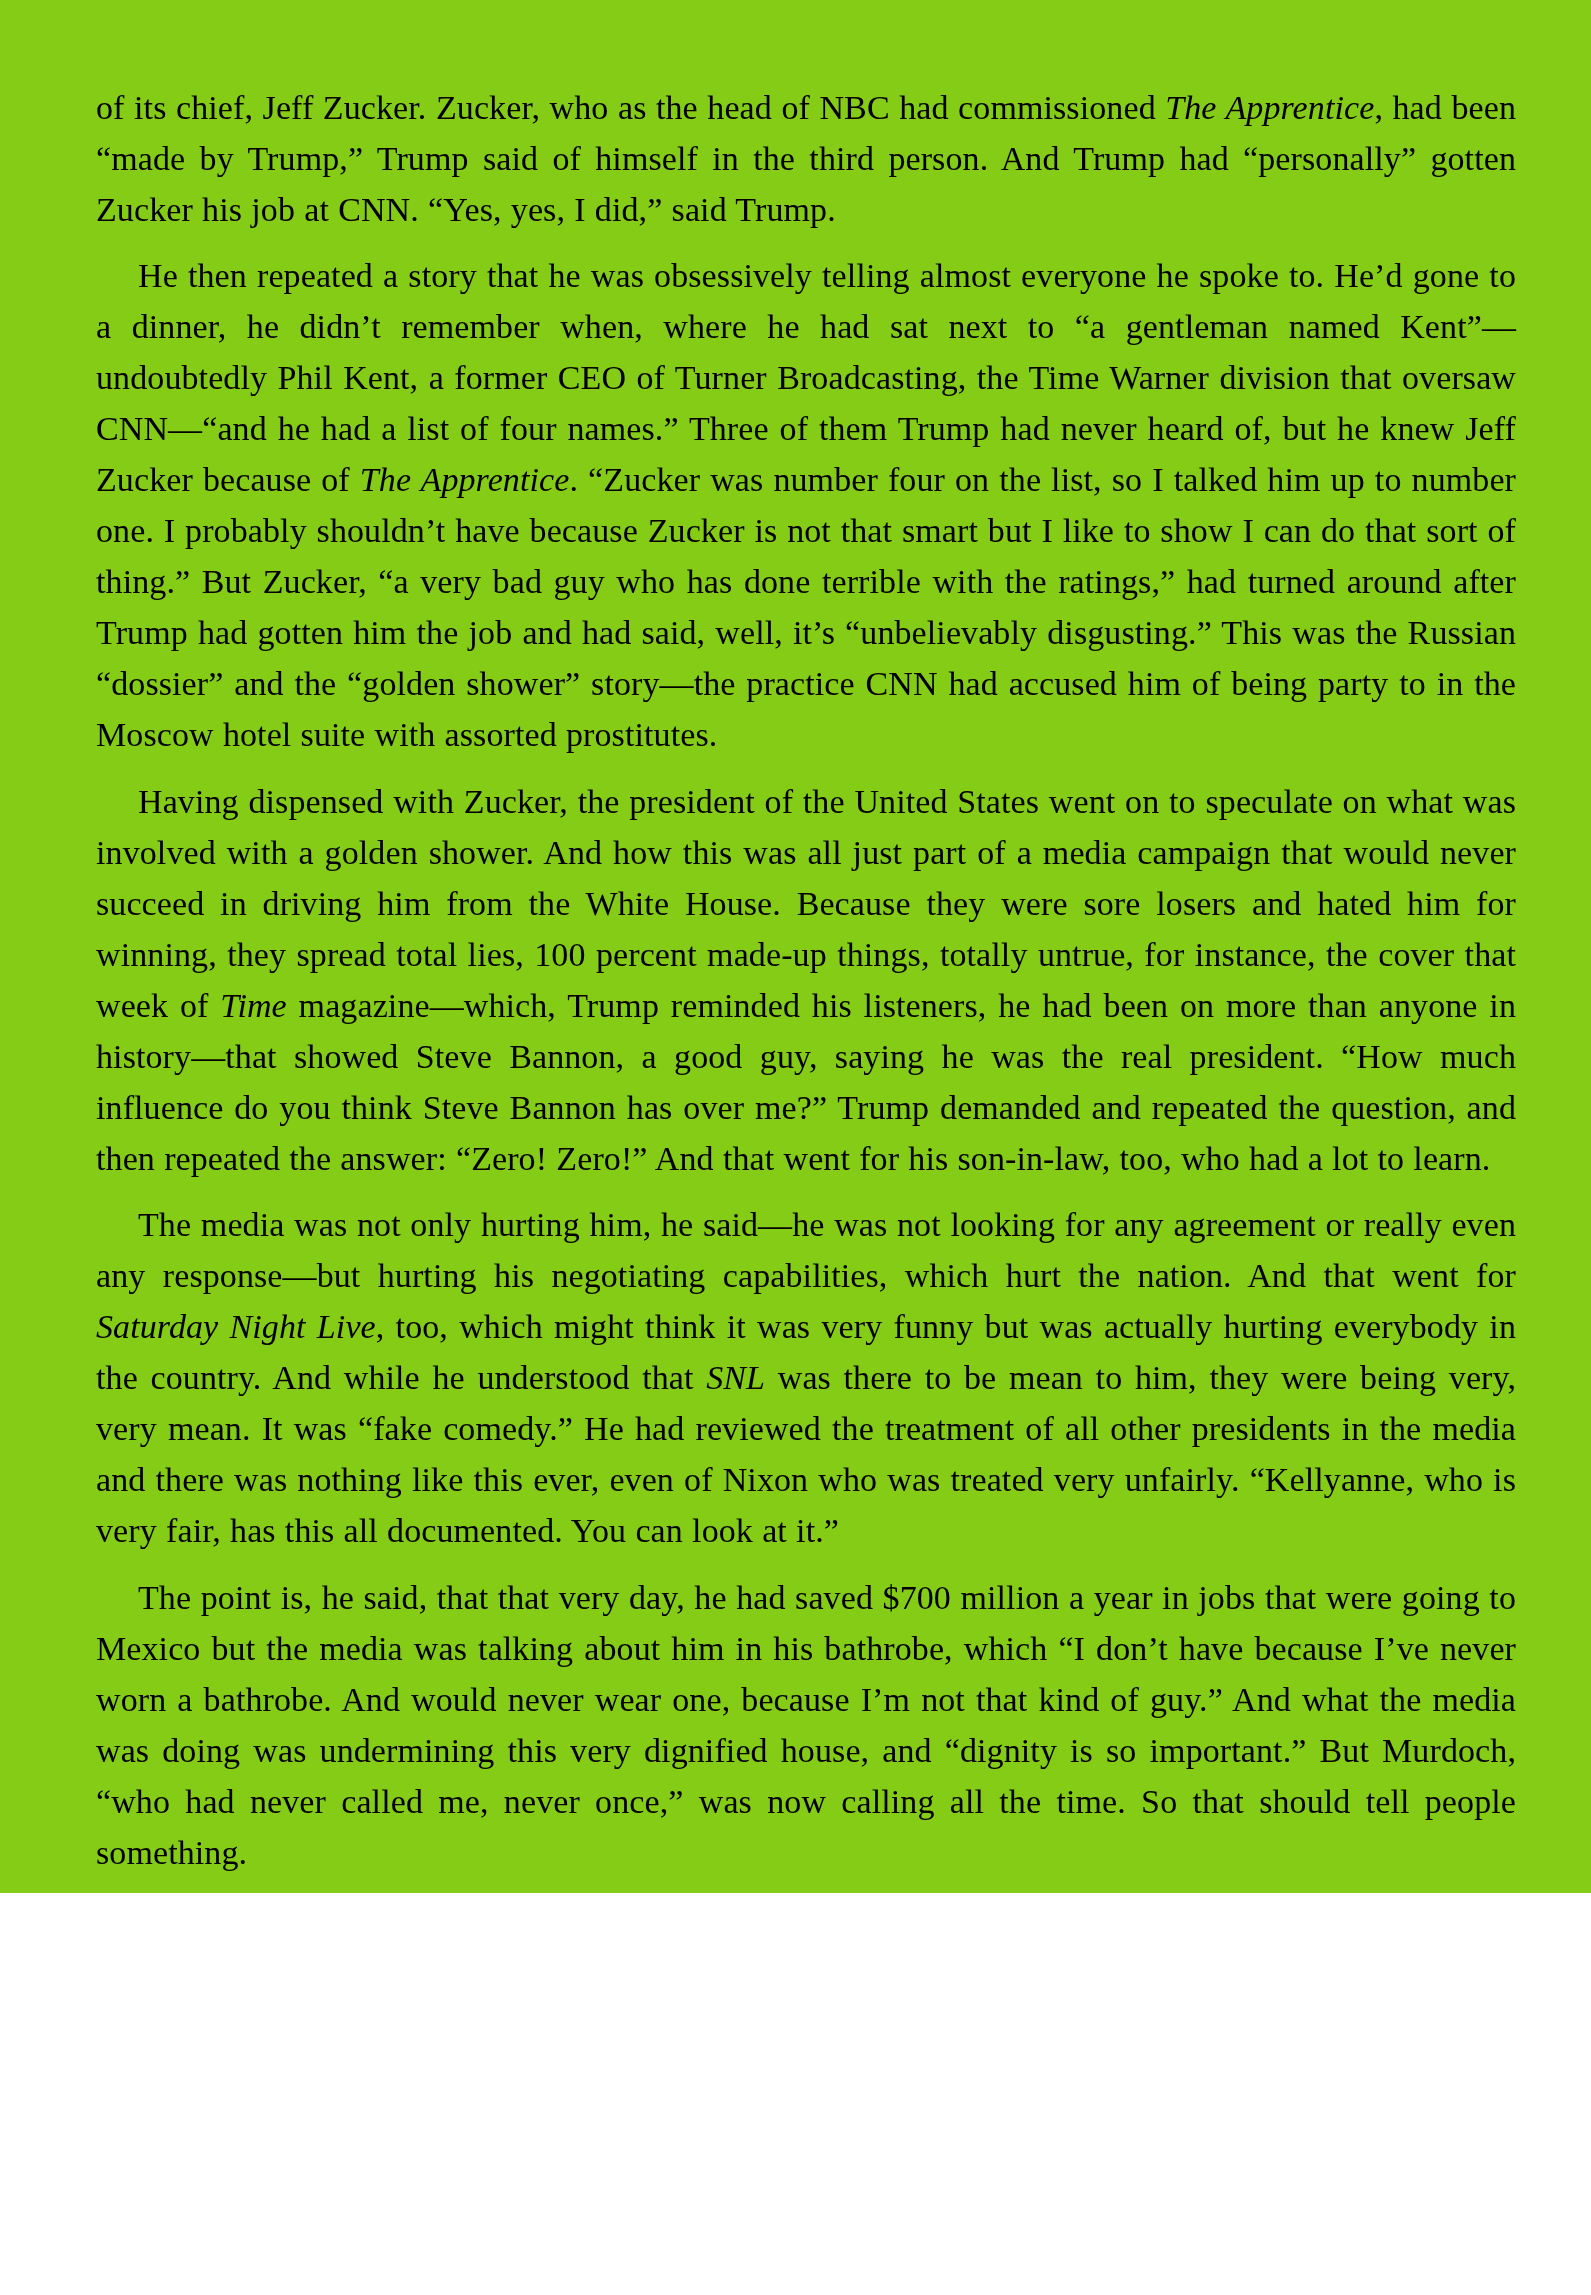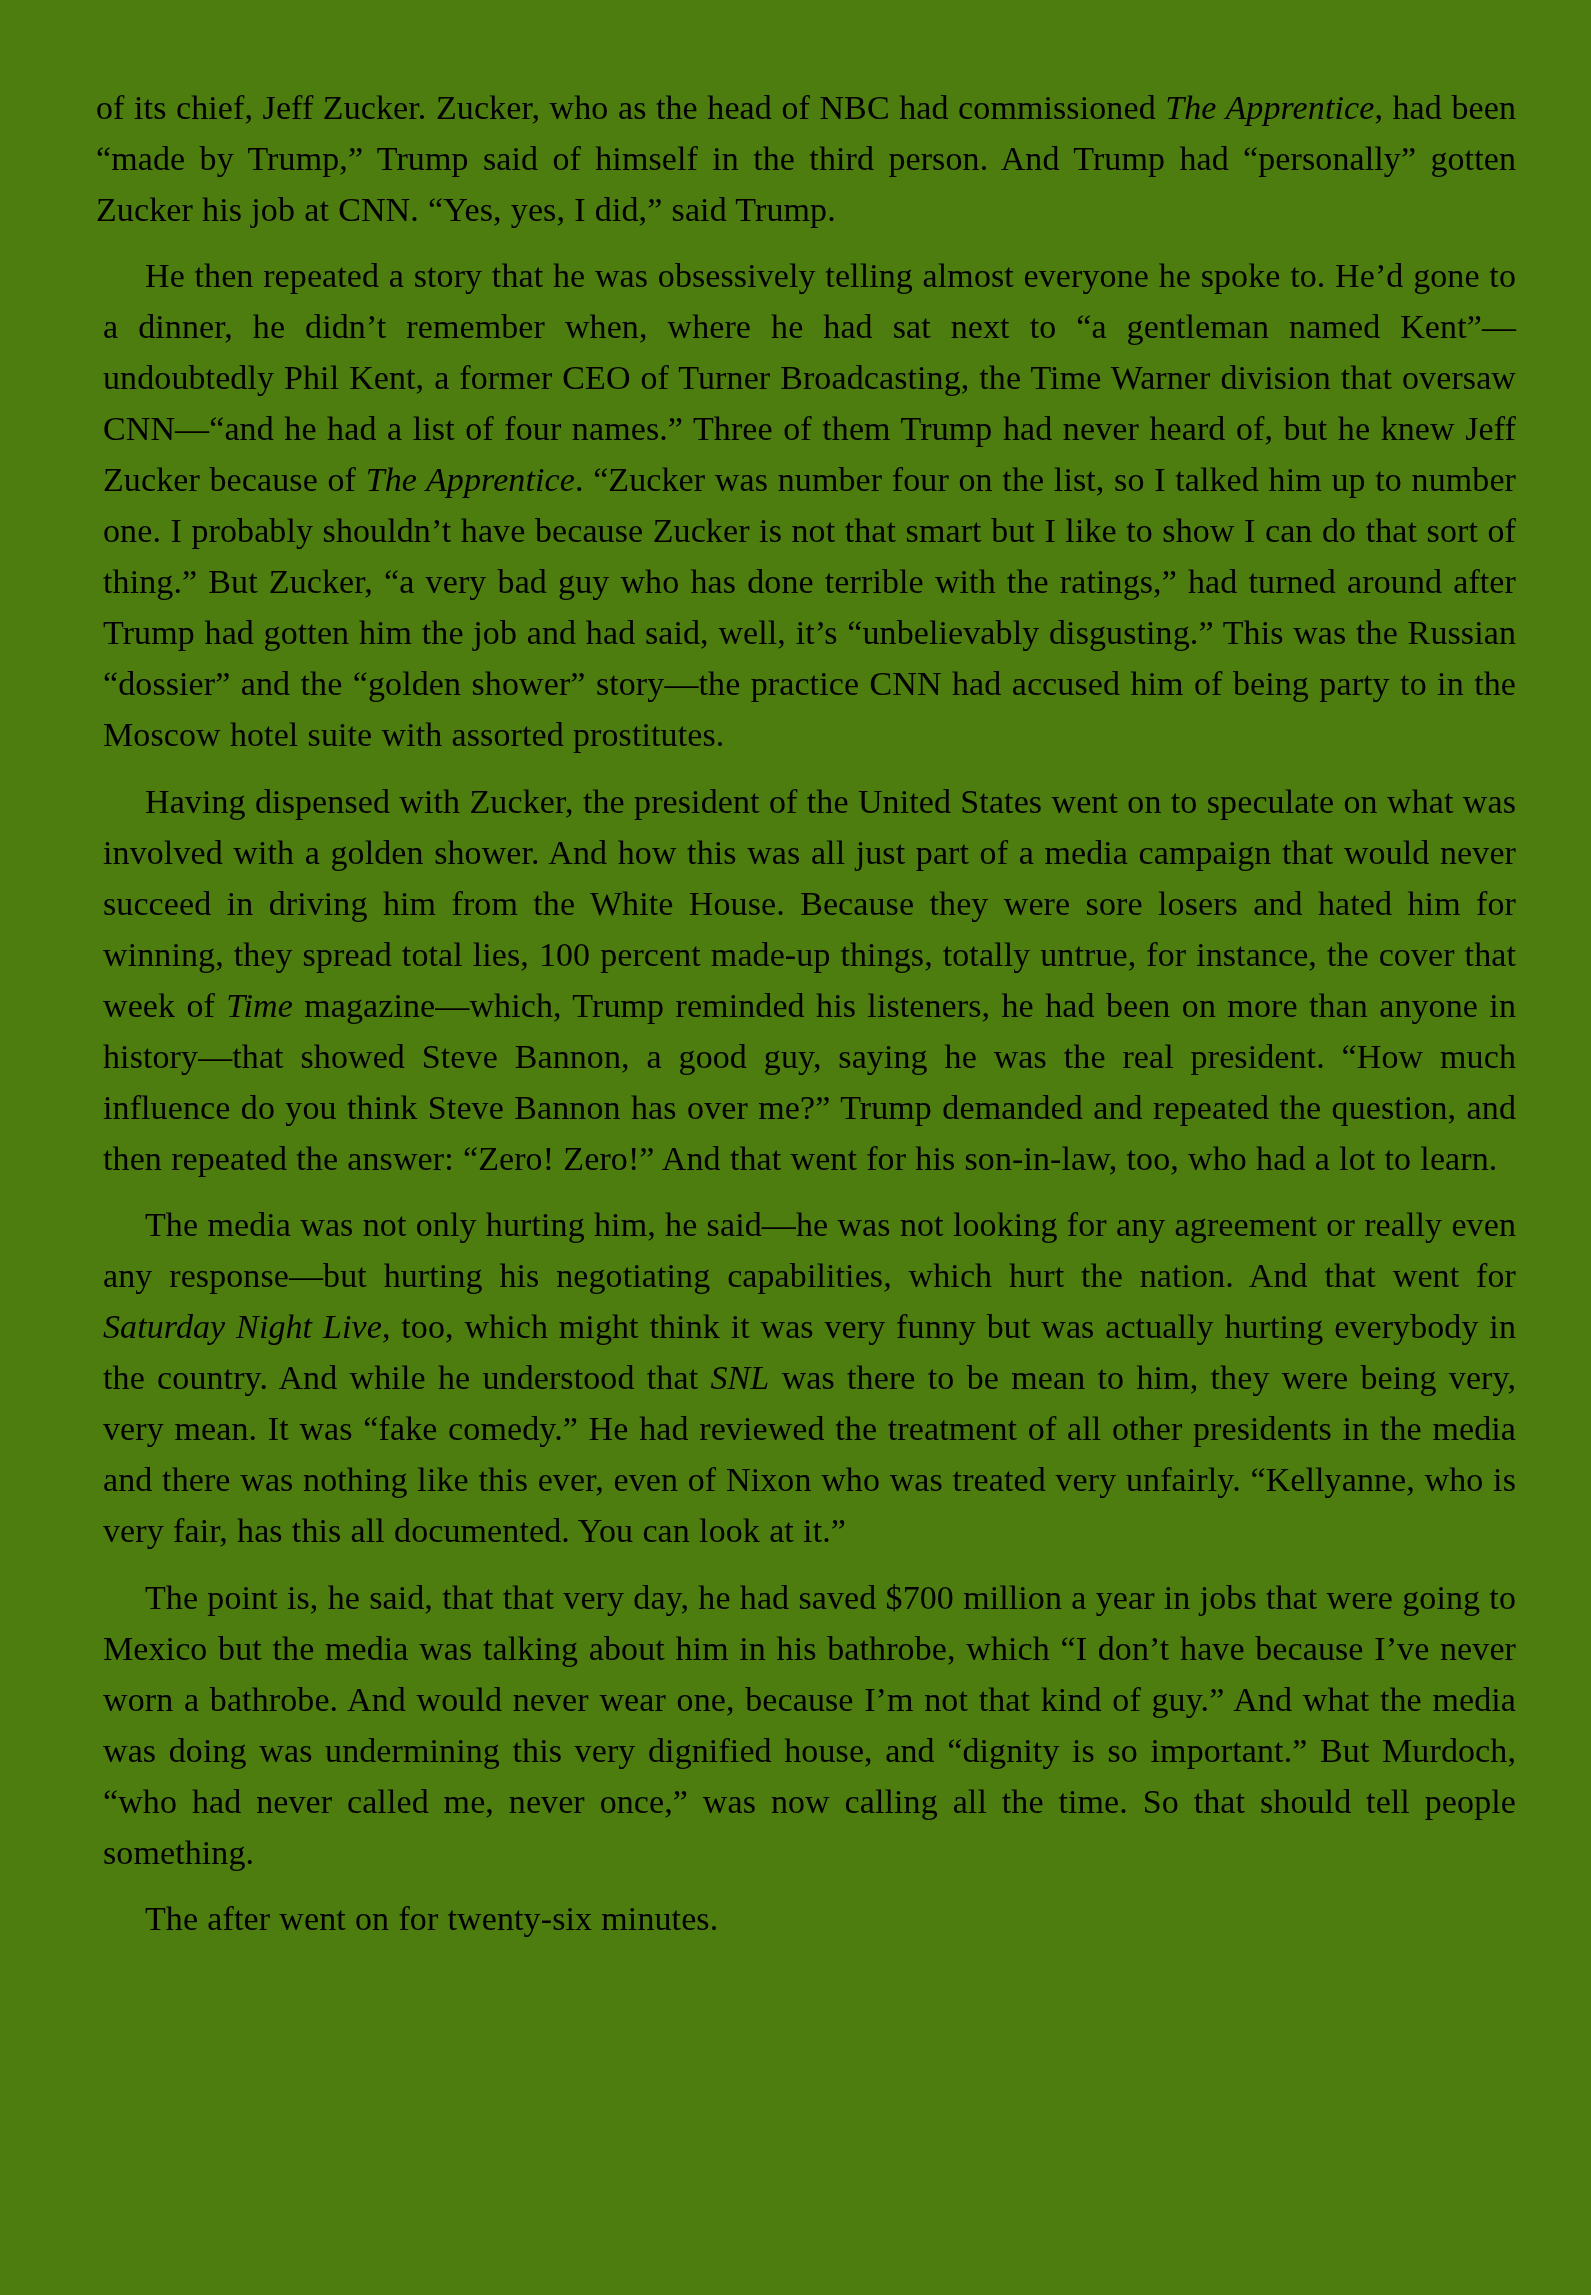--- a/index.html
+++ b/index.html
@@ -9,41 +9,40 @@
   body {
     width: 1592px;
     height: 2295px;
     background: #ffffff;
     color: #000000;
     font-family: "Liberation Serif", "DejaVu Serif", serif;
   }
   .page {
     position: relative;
     width: 1592px;
-    height: 2295px;
-    background: #4d7c0f;
+    height: 1893px;
+    background: #84cc16;
     overflow: hidden;
   }
   .text-block {
     position: absolute;
     left: 96px;
     top: 82px;
     width: 1420px;
   }
   .para {
     margin: 0 0 15.4px 0;
     font-size: 34px;
     line-height: 51px;
     text-align: justify;
     letter-spacing: 0.1px;
     word-spacing: 0.6px;
   }
   .para.indent {
     text-indent: 42px;
-    margin-left: 7px;
   }
   .para em {
     font-style: italic;
   }
   .footer-stamp {
     position: absolute;
     right: 29.5px;
     bottom: 27px;
     font-family: "Liberation Sans", "DejaVu Sans", sans-serif;
     font-size: 35px;

